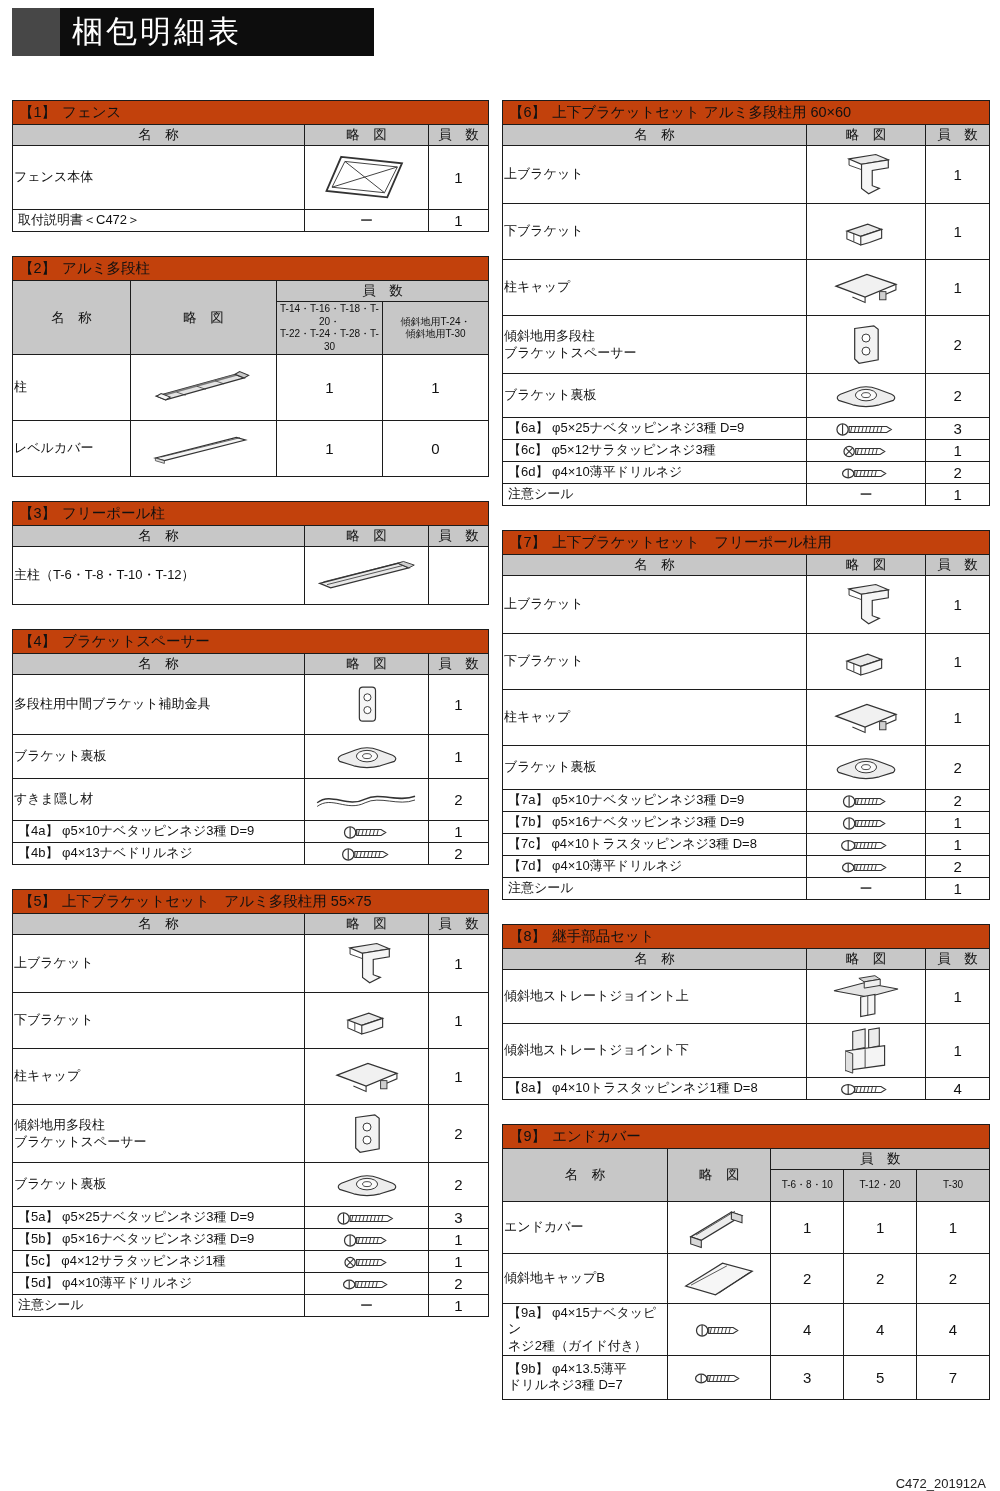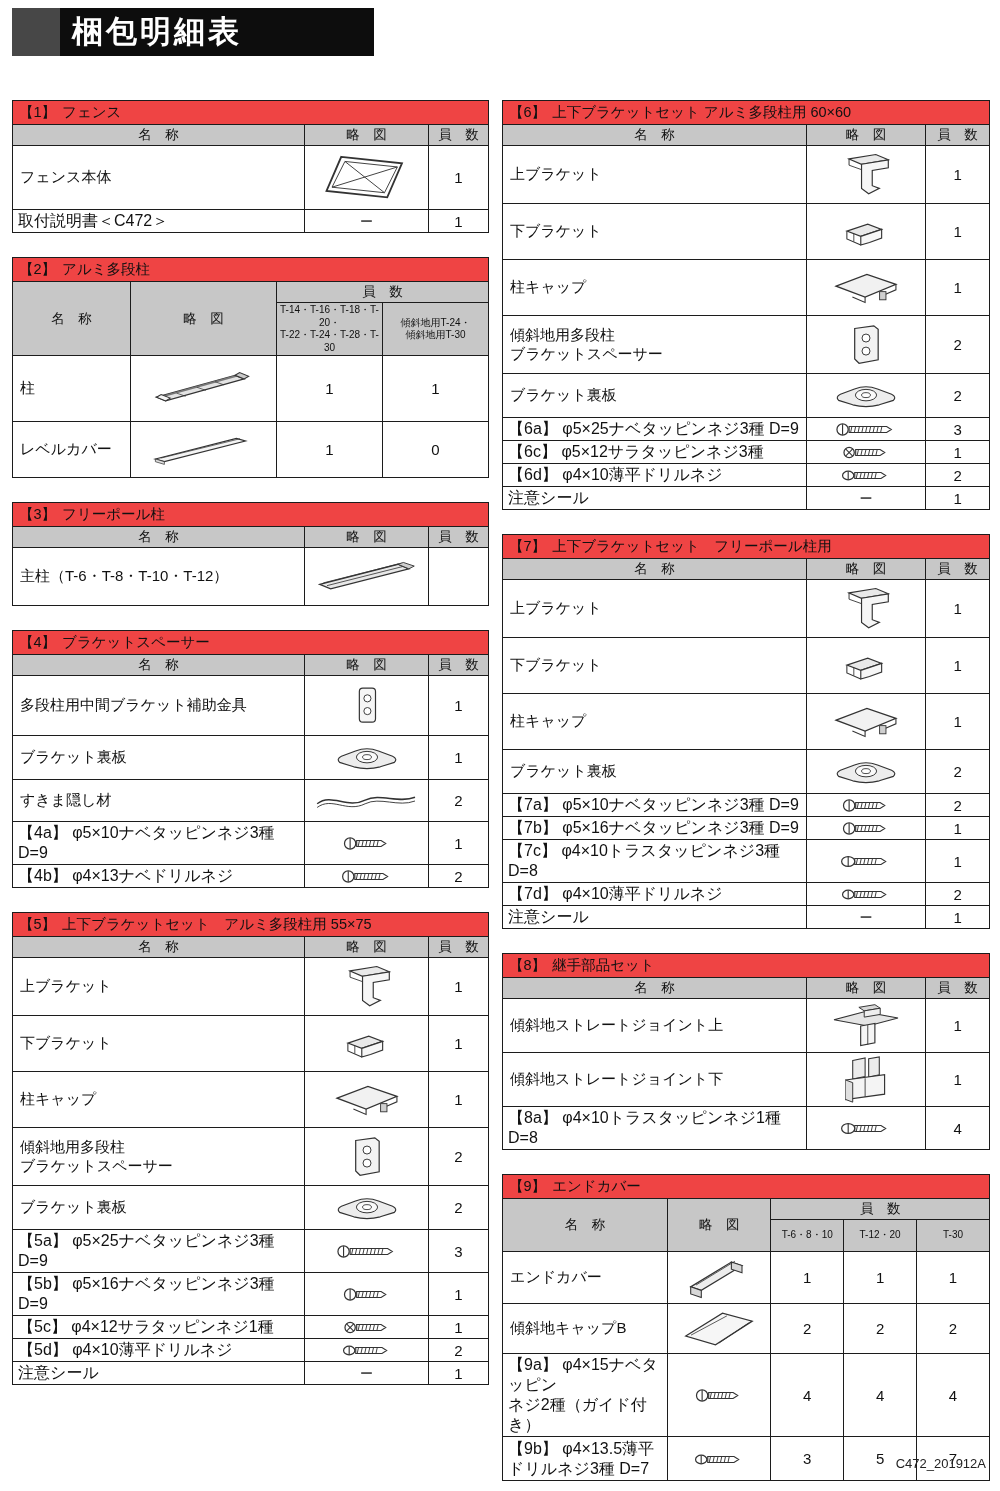--- a/index.html
+++ b/index.html
@@ -8,37 +8,37 @@
     background: #ffffff;
     font-family: "Liberation Sans", "DejaVu Sans", sans-serif;
     color: #111;
     position: relative;
     overflow: hidden;
   }
   .page { padding: 8px 10px 0 12px; position: relative; height: 100%; }
   .masthead { display: flex; align-items: stretch; height: 48px; width: 362px; margin-bottom: 44px; }
   .masthead .block { width: 48px; background: #474747; }
   .masthead .bar { flex: 1; background: #0d0d0d; color: #fff; display: flex; align-items: center; padding-left: 12px; }
-  .masthead h1 { font-size: 31px; font-weight: bold; letter-spacing: 3px; }
+  .masthead h1 { font-size: 31px; font-weight: normal; letter-spacing: 3px; }
   .columns { display: flex; gap: 13px; align-items: flex-start; }
   .col-left { width: 480px; }
   .col-right { width: 526px; }
   table.tbl { border-collapse: collapse; width: 100%; table-layout: fixed; margin-bottom: 24px; }
   .tbl td, .tbl th { border: 1.6px solid #1c1c1c; overflow: hidden; }
-  tr.sec td { background: #ef4444; font-size: 14.5px; padding: 2px 6px; height: 22px; }
+  tr.sec td { background: #c2410c; font-size: 14.5px; padding: 2px 6px; height: 22px; }
   tr.sec .tag { margin-right: 6px; }
   tr.hed th { background: #c7c7c7; font-size: 13.5px; font-weight: normal; text-align: center; height: 21px; padding: 1px 2px; }
   tr.hed th.spec { font-size: 10px; line-height: 1.25; white-space: pre-line; height: 32px; }
-  td.name { font-size: 15px; padding: 2px 7px; vertical-align: middle; white-space: pre-line; line-height: 1.25; }
-  td.name.slim { font-size: 16px; padding: 1px 5px; }
+  td.name { font-size: 13px; padding: 2px 1px; vertical-align: middle; white-space: pre-line; line-height: 1.25; }
+  td.name.slim { font-size: 13px; padding: 1px 5px; }
   td.sk { text-align: center; vertical-align: middle; padding: 1px; }
   td.sk svg { display: inline-block; vertical-align: middle; }
   td.q { text-align: center; vertical-align: middle; font-size: 15px; }
   .dash { font-size: 13px; }
-  .footer { position: absolute; right: 14px; bottom: 20px; font-size: 13px; color: #222; }
+  .footer { position: absolute; right: 14px; bottom: 0; font-size: 13px; color: #222; }
 </style>
 </head>
 <body>
 
 <div class="page">
   <div class="masthead">
     <div class="block"></div>
     <div class="bar">
       <h1>梱包明細表</h1>
     </div>

